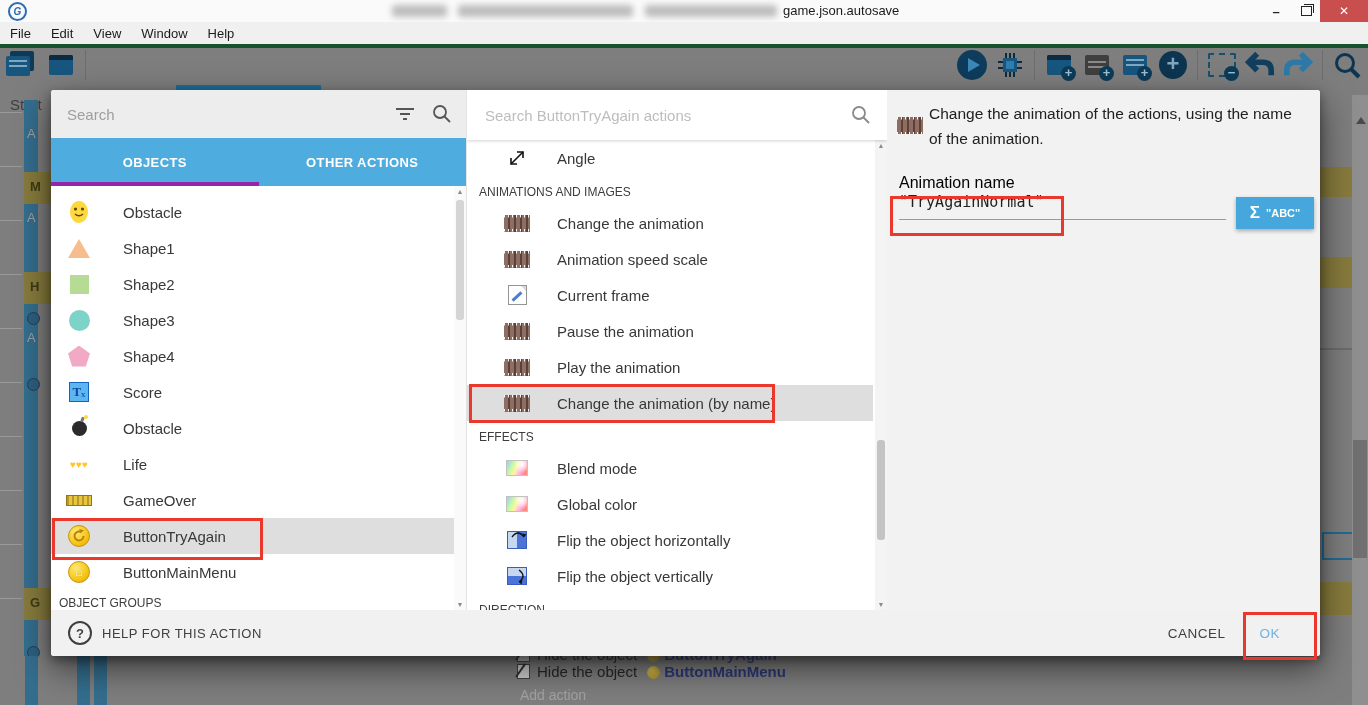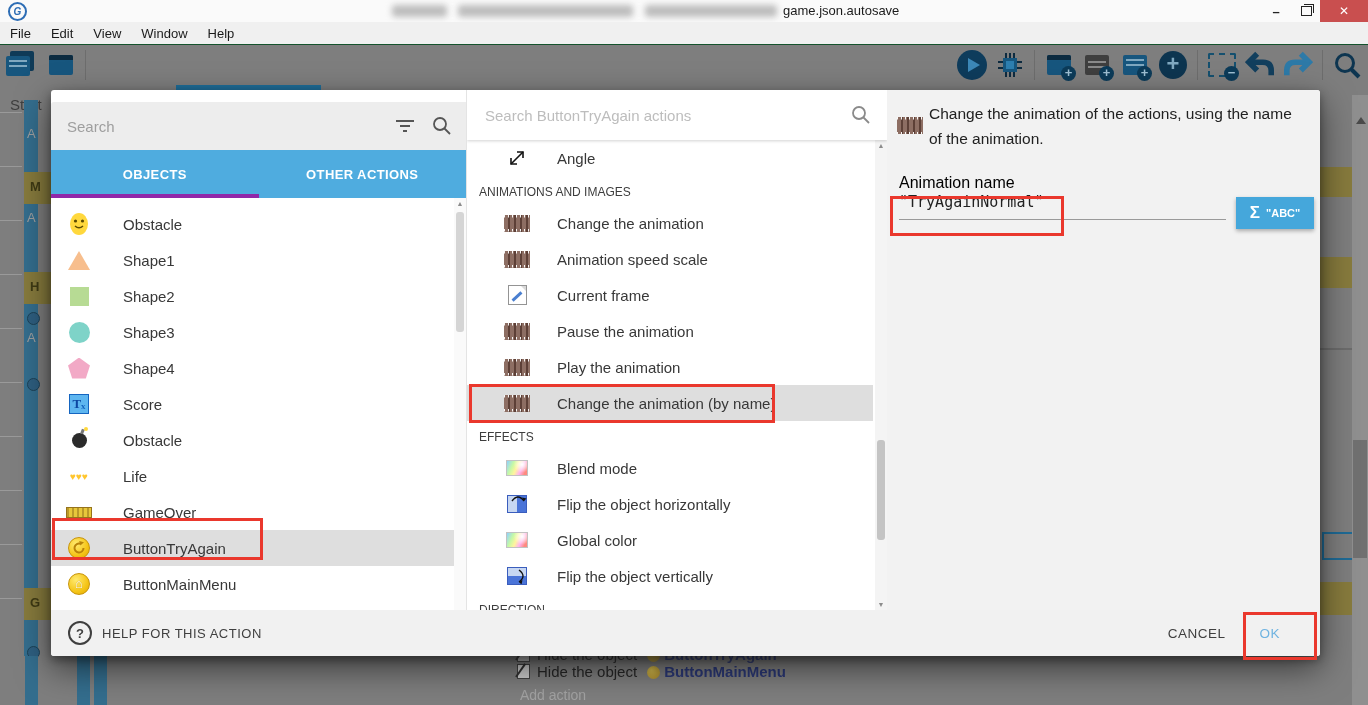--- a/index.html
+++ b/index.html
@@ -10,21 +10,21 @@
   .app-logo{width:15px;height:15px;margin-left:8px;border-radius:50%;border:2px solid #2D6DB5;color:#2D6DB5;
             font-size:10px;font-weight:bold;display:flex;align-items:center;justify-content:center;font-style:italic;}
   .blur-blob{position:absolute;top:5px;height:12px;background:#bdbdbd;border-radius:3px;filter:blur(3px);}
   .tb-title{position:absolute;left:783px;top:3px;font-size:13px;color:#1a1a1a;}
   .win-btn{position:absolute;top:0;height:22px;display:flex;align-items:center;justify-content:center;}
   .wb-min{left:1262px;width:28px;color:#222;font-size:13px;font-weight:bold;}
   .wb-restore{left:1292px;width:28px;}
   .wb-restore .sq{width:9px;height:8px;border:1px solid #222;background:#fafafa;position:relative;}
   .wb-restore .sq:before{content:"";position:absolute;left:2px;top:-3px;width:9px;height:8px;border:1px solid #222;border-left:none;border-bottom:none;}
   .wb-close{left:1320px;width:48px;background:#C94F4F;color:#fff;font-size:12px;}
-  .menubar{position:absolute;left:0;top:22px;width:1368px;height:22px;background:#F0F0F0;border-bottom:1px solid #14532d;
+  .menubar{position:absolute;left:0;top:22px;width:1368px;height:22px;background:#F0F0F0;border-bottom:4px solid #14532d;
            display:flex;align-items:center;}
   .menu-item{padding:0 10px;font-size:13px;color:#1a1a1a;}
   
   .toolbar{position:absolute;left:0;top:45px;width:1368px;height:40px;display:flex;align-items:center;}
   .tbi{width:34px;height:32px;margin:0 2px;display:flex;align-items:center;justify-content:center;position:relative;}
   .tsep{width:1px;height:30px;background:#6d6d6d;margin:0 5px;}
   .win-ic{width:24px;height:20px;background:#17567E;border-radius:2px;position:relative;}
   .win-ic.lines:before{content:"";position:absolute;left:3px;top:4px;right:3px;height:10px;
       background:repeating-linear-gradient(to bottom,#7FA8C0 0 2px,transparent 2px 5px);}
   .win-ic.head:before{content:"";position:absolute;left:0;top:0;right:0;height:5px;background:#0D2B40;border-radius:2px 2px 0 0;}
@@ -54,21 +54,21 @@
   .bg-thumb{background:#707070;}
   .ev-text{font-size:15px;color:#262626;white-space:nowrap;}
   .ev-obj{font-weight:bold;color:#2B3875;}
   .hide-ic{display:inline-block;width:11px;height:13px;border:1px solid #444;background:#cfcfcf;position:relative;margin-right:7px;vertical-align:-2px;}
   .hide-ic:before{content:"";position:absolute;left:-2px;top:11px;width:16px;height:2px;background:#333;transform:rotate(-55deg);transform-origin:left;}
   .gold-dot{display:inline-block;width:13px;height:13px;border-radius:50%;vertical-align:-2px;margin:0 4px 0 6px;
       background:radial-gradient(circle at 35% 30%,#d6bc4e,#a8882a);}
   
   .dialog{position:absolute;left:51px;top:90px;width:1269px;height:566px;background:#fff;border-radius:3px;
       box-shadow:0 12px 34px rgba(0,0,0,.55),0 4px 10px rgba(0,0,0,.35);z-index:5;}
-  .lpanel{position:absolute;left:0;top:12px;width:415px;height:520px;overflow:hidden;}
+  .lpanel{position:absolute;left:0;top:0;width:415px;height:520px;overflow:hidden;}
   .lsearch{height:48px;background:#EDEDED;display:flex;align-items:center;border-radius:3px 0 0 0;}
   .lsearch input{flex:1;border:none;background:transparent;outline:none;font-size:15px;color:#333;margin-left:14px;
       font-family:"Liberation Sans",sans-serif;}
   .lsearch input::placeholder{color:#9E9E9E;}
   .tabs{height:48px;background:#4FACDF;display:flex;position:relative;}
   .tab{flex:1;display:flex;align-items:center;justify-content:center;color:#fff;font-size:13px;font-weight:bold;
       letter-spacing:.4px;cursor:pointer;}
   .tab-underline{position:absolute;left:0;bottom:0;width:50%;height:4px;background:#9127A8;}
   .objlist{height:424px;background:#fff;padding-top:8px;box-sizing:border-box;position:relative;}
   .orow{height:36px;display:flex;align-items:center;padding-left:14px;width:calc(100% - 12px);box-sizing:border-box;}
@@ -441,34 +441,34 @@
       </div>
       <div class="ahead">EFFECTS</div>
       <div class="arow">
         <span class="aicon">
             <span class="ic-palette"></span>
           </span>
         <span class="alabel">Blend mode</span>
       </div>
       <div class="arow">
         <span class="aicon">
+            <span class="ic-palette"></span>
+          </span>
+        <span class="alabel">Global color</span>
+      </div>
+      <div class="arow">
+        <span class="aicon">
           <span class="ic-flip h">
               <svg width="18" height="10" viewBox="0 0 18 10">
             <path d="M3 8 Q9 0 15 8" fill="none" stroke="#111" stroke-width="1.4"></path>
             <polygon points="15,8 13,4.5 17.5,5.5" fill="#111"></polygon>
               </svg>
             </span>
           </span>
         <span class="alabel">Flip the object horizontally</span>
-      </div>
-      <div class="arow">
-        <span class="aicon">
-            <span class="ic-palette"></span>
-          </span>
-        <span class="alabel">Global color</span>
       </div>
       <div class="arow">
         <span class="aicon">
           <span class="ic-flip v">
               <svg width="18" height="16" viewBox="0 0 18 16" style="position:absolute;left:2px;top:0;">
             <path d="M9 2 Q17 8 9 14" fill="none" stroke="#111" stroke-width="1.4"></path>
             <polygon points="9,14 12.5,12 11.5,16.5" fill="#111"></polygon>
               </svg>
             </span>
           </span>

